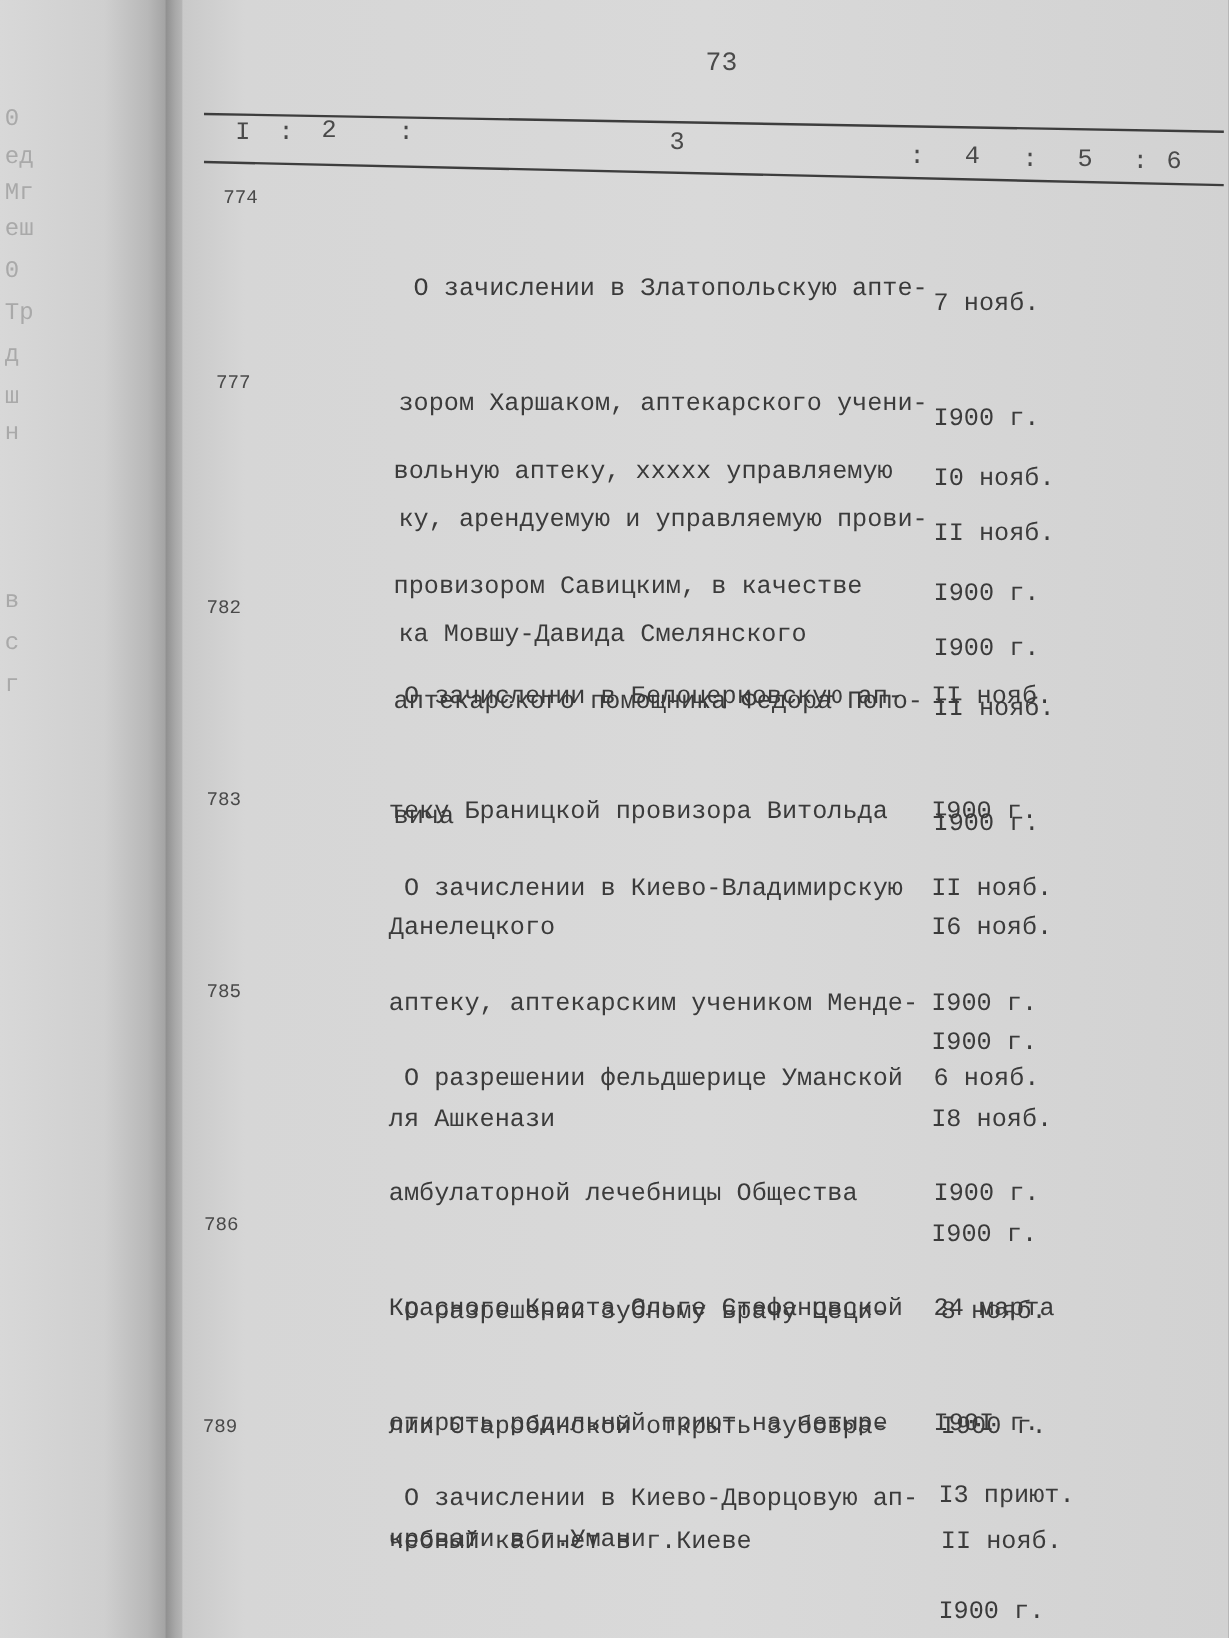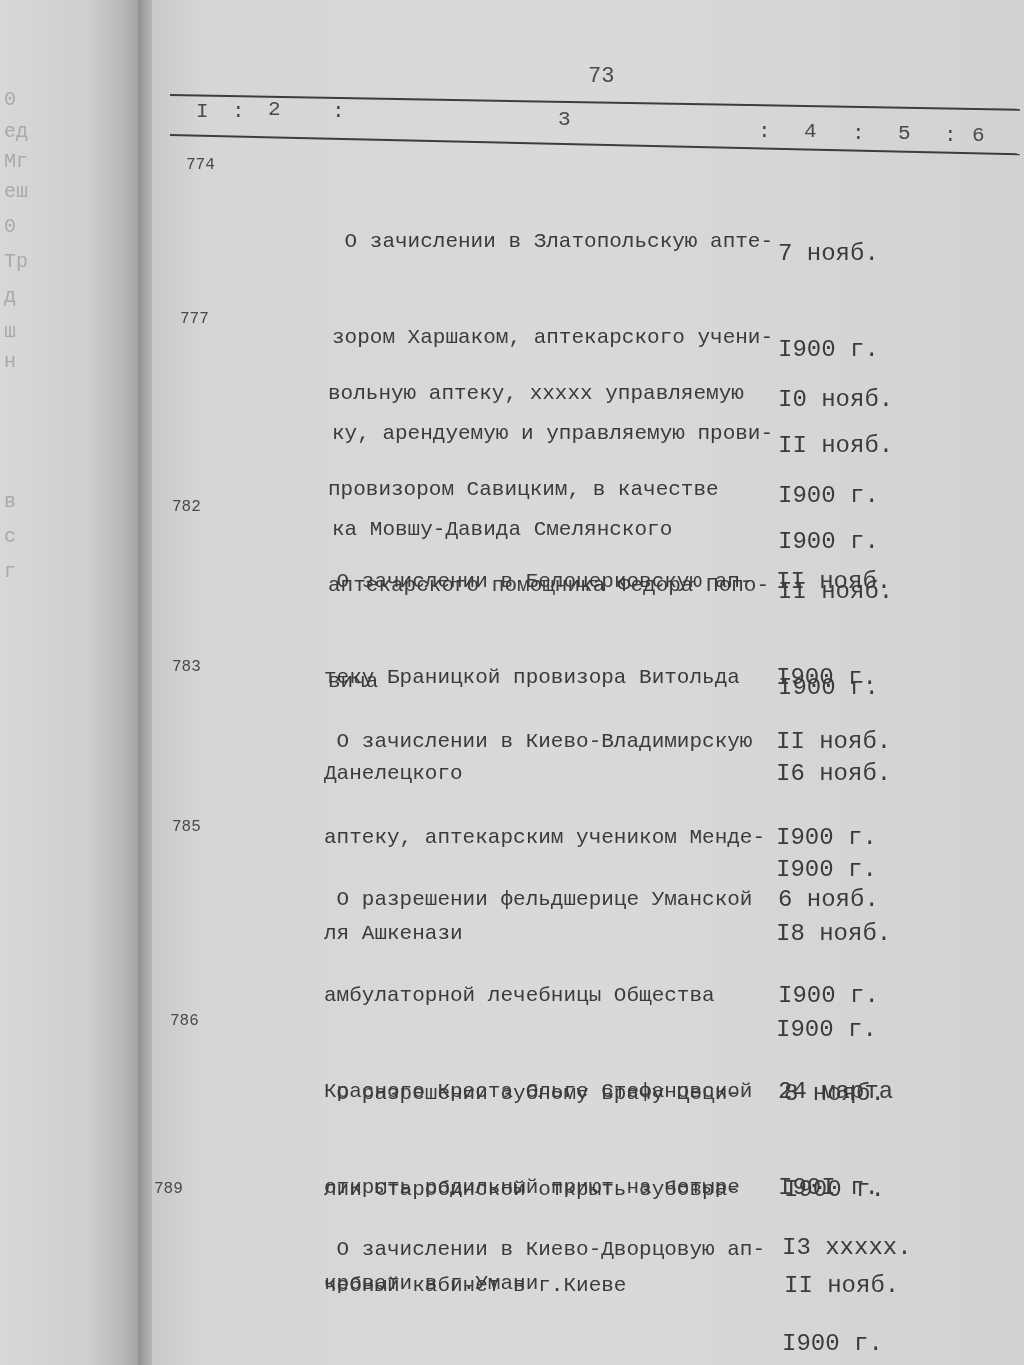--- a/index.html
+++ b/index.html
@@ -16,33 +16,33 @@
   .left-ghost { position: absolute; color: #a9a9a9; font-size: 20px; left: 4px; }
   .spine {
     position: absolute; left: 138px; top: 0; width: 20px; height: 1365px;
     background: linear-gradient(to right, #8f8f8f, #a8a8a8 40%, #c4c4c4);
   }
   .page {
     position: absolute; left: 152px; top: 0; width: 872px; height: 1365px;
     background: linear-gradient(to right, #c9c9c9 0%, #d6d6d6 6%, #d9d9d9 50%, #d2d2d2 100%);
   }
   .page-number {
-    position: absolute; left: 436px; top: 40px; font-size: 22px; color: #4a4a4a; margin-top: 24px;
+    position: absolute; left: 436px; top: 40px; font-size: 22px; color: #4a4a4a;
   }
   .rule {
     position: absolute; left: 18px; width: 850px; height: 2px; background: #3d3d3d;
     transform-origin: left center;
   }
   .rule.top { top: 94px; transform: rotate(1.0deg); }
   .rule.bottom { top: 134px; transform: rotate(1.3deg); }
   .col-header { position: absolute; font-size: 21px; color: #4a4a4a; }
   .entry { position: absolute; left: 0; width: 872px; }
   .entry-num { position: absolute; left: 30px; font-size: 16px; color: #4a4a4a; }
   .entry-text { position: absolute; left: 174px; font-size: 21px; line-height: 32px; color: #3b3b3b; white-space: pre; }
-  .entry-dates { position: absolute; left: 622px; font-size: 24px; line-height: 32px; color: #3b3b3b; white-space: pre; text-align: left; font-family: Liberation Mono, monospace; }
+  .entry-dates { position: absolute; left: 622px; font-size: 21px; line-height: 32px; color: #3b3b3b; white-space: pre; text-align: left; font-family: Liberation Mono, monospace; }
   .line { display: block; height: 32px; }
 </style>
 </head>
 <body>
 
 <div class="left-page">
   <span class="left-ghost" style="top:88px">0</span>
   <span class="left-ghost" style="top:120px">ед</span>
   <span class="left-ghost" style="top:150px">Мг</span>
   <span class="left-ghost" style="top:180px">еш</span>
@@ -163,25 +163,25 @@
     </div>
     <div class="entry-dates" style="left:632px; top:4px">
       <span class="line">8 нояб.</span>
       <span class="line">I900 г.</span>
       <span class="line">II нояб.</span>
       
     </div>
   </div>
 
   <div class="entry" style="top:1178px">
-    <div class="entry-num" style="left:2px; top:2px">789</div>
+    <div class="entry-num" style="left:17px; top:2px">789</div>
     <div class="entry-text" style="left:172px; top:-8px">
       <span class="line"> О зачислении в Киево-Дворцовую ап-</span>
       
     </div>
     <div class="entry-dates" style="left:630px; top:-10px">
-      <span class="line">I3 ххххх.</span>
+      <span class="line">I3 приют.</span>
       <span class="line">I900 г.</span>
       
       
     </div>
   </div>
 </div>
 
 </body></html>

